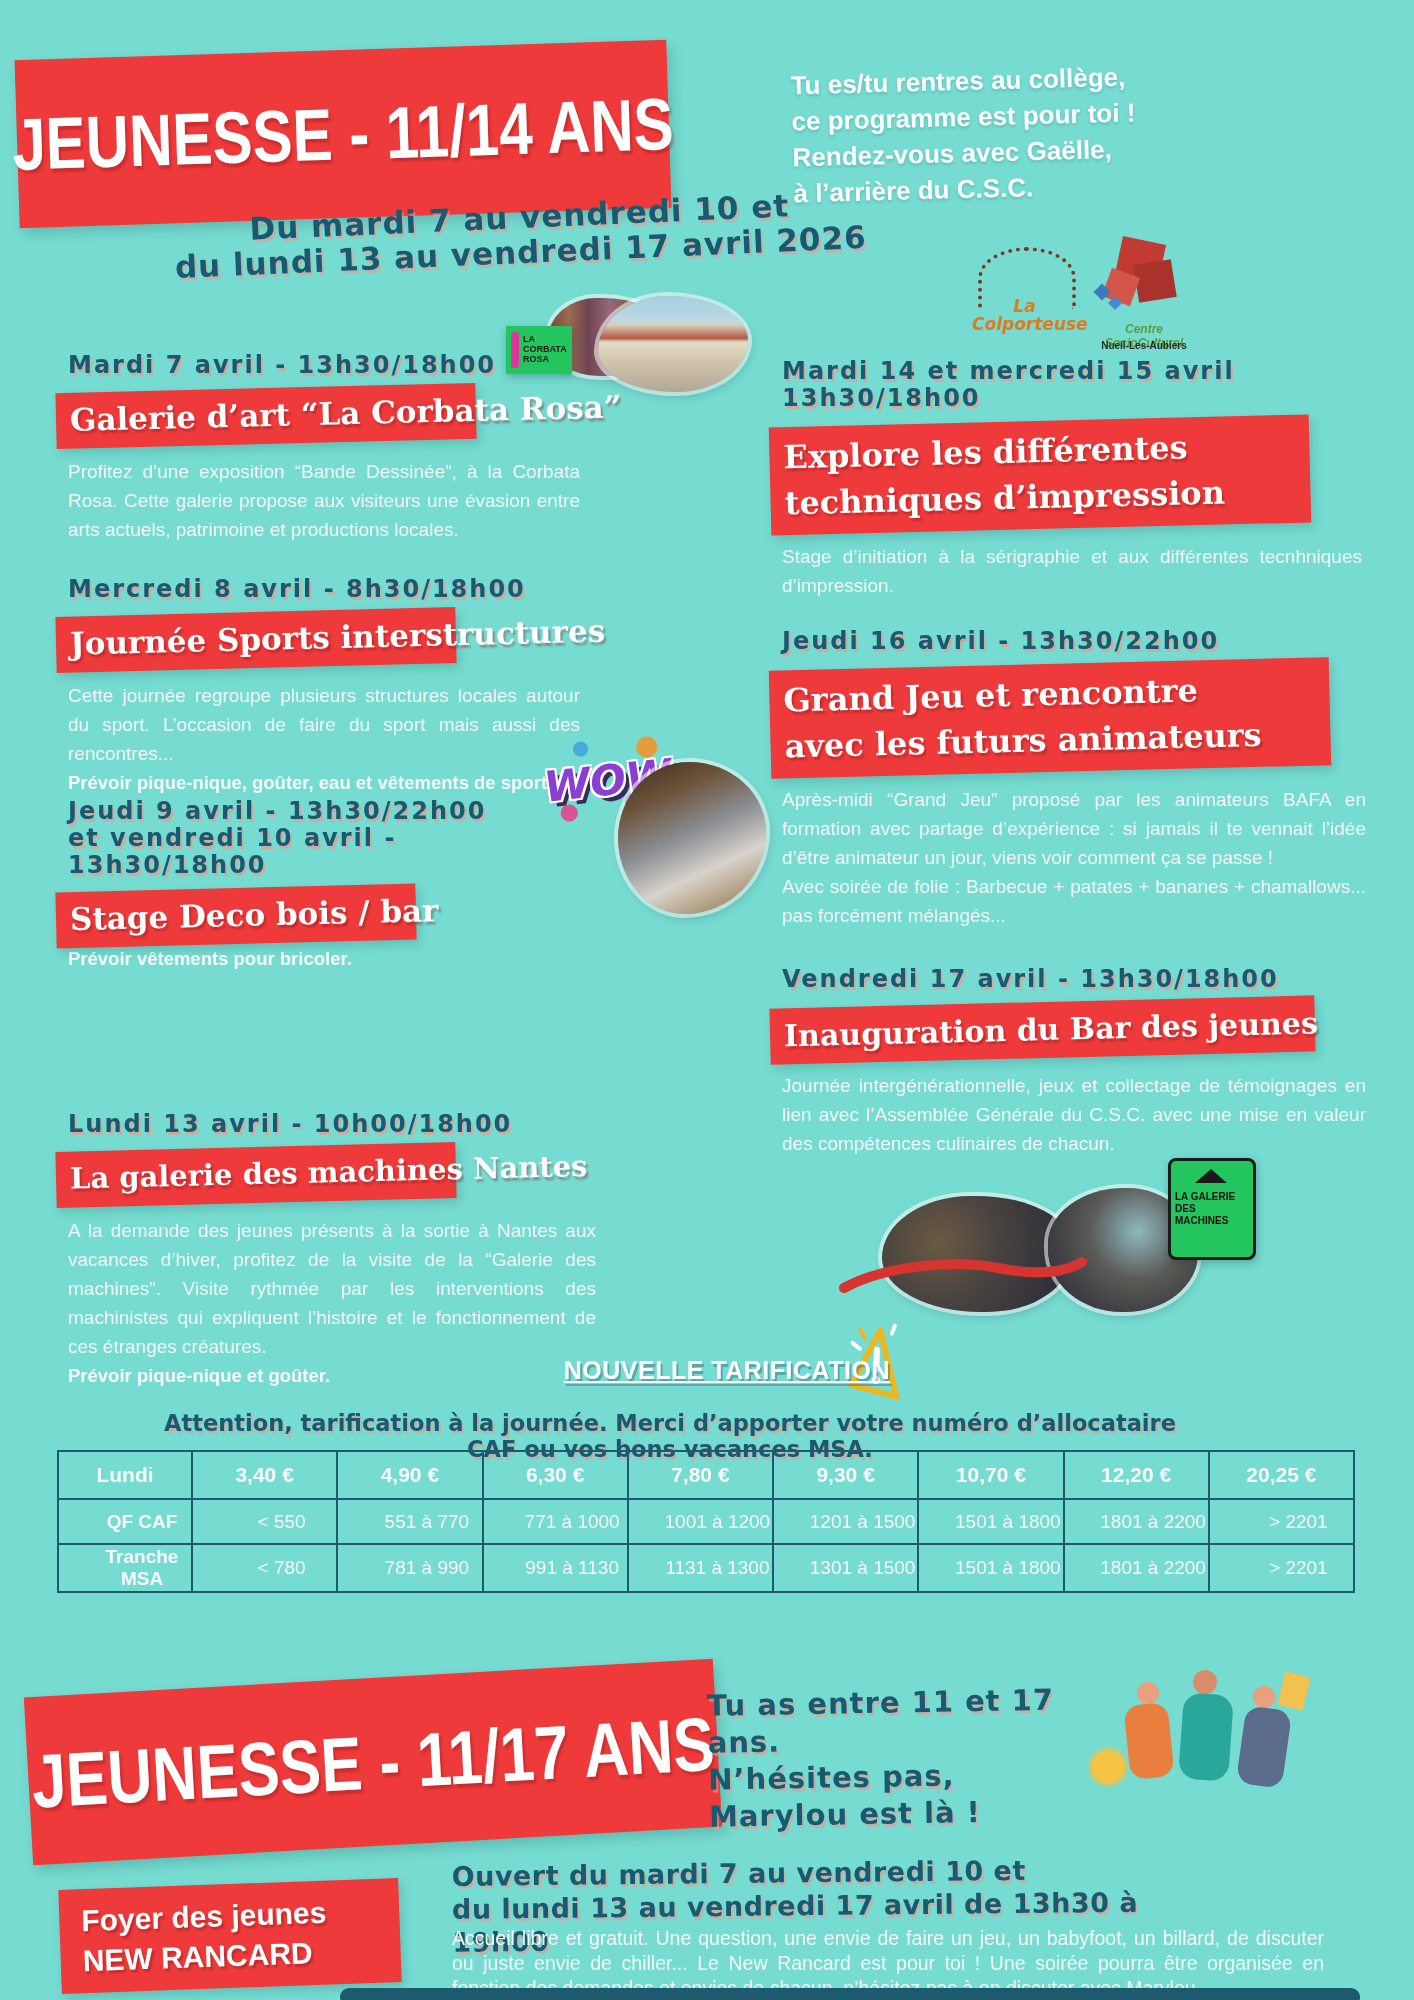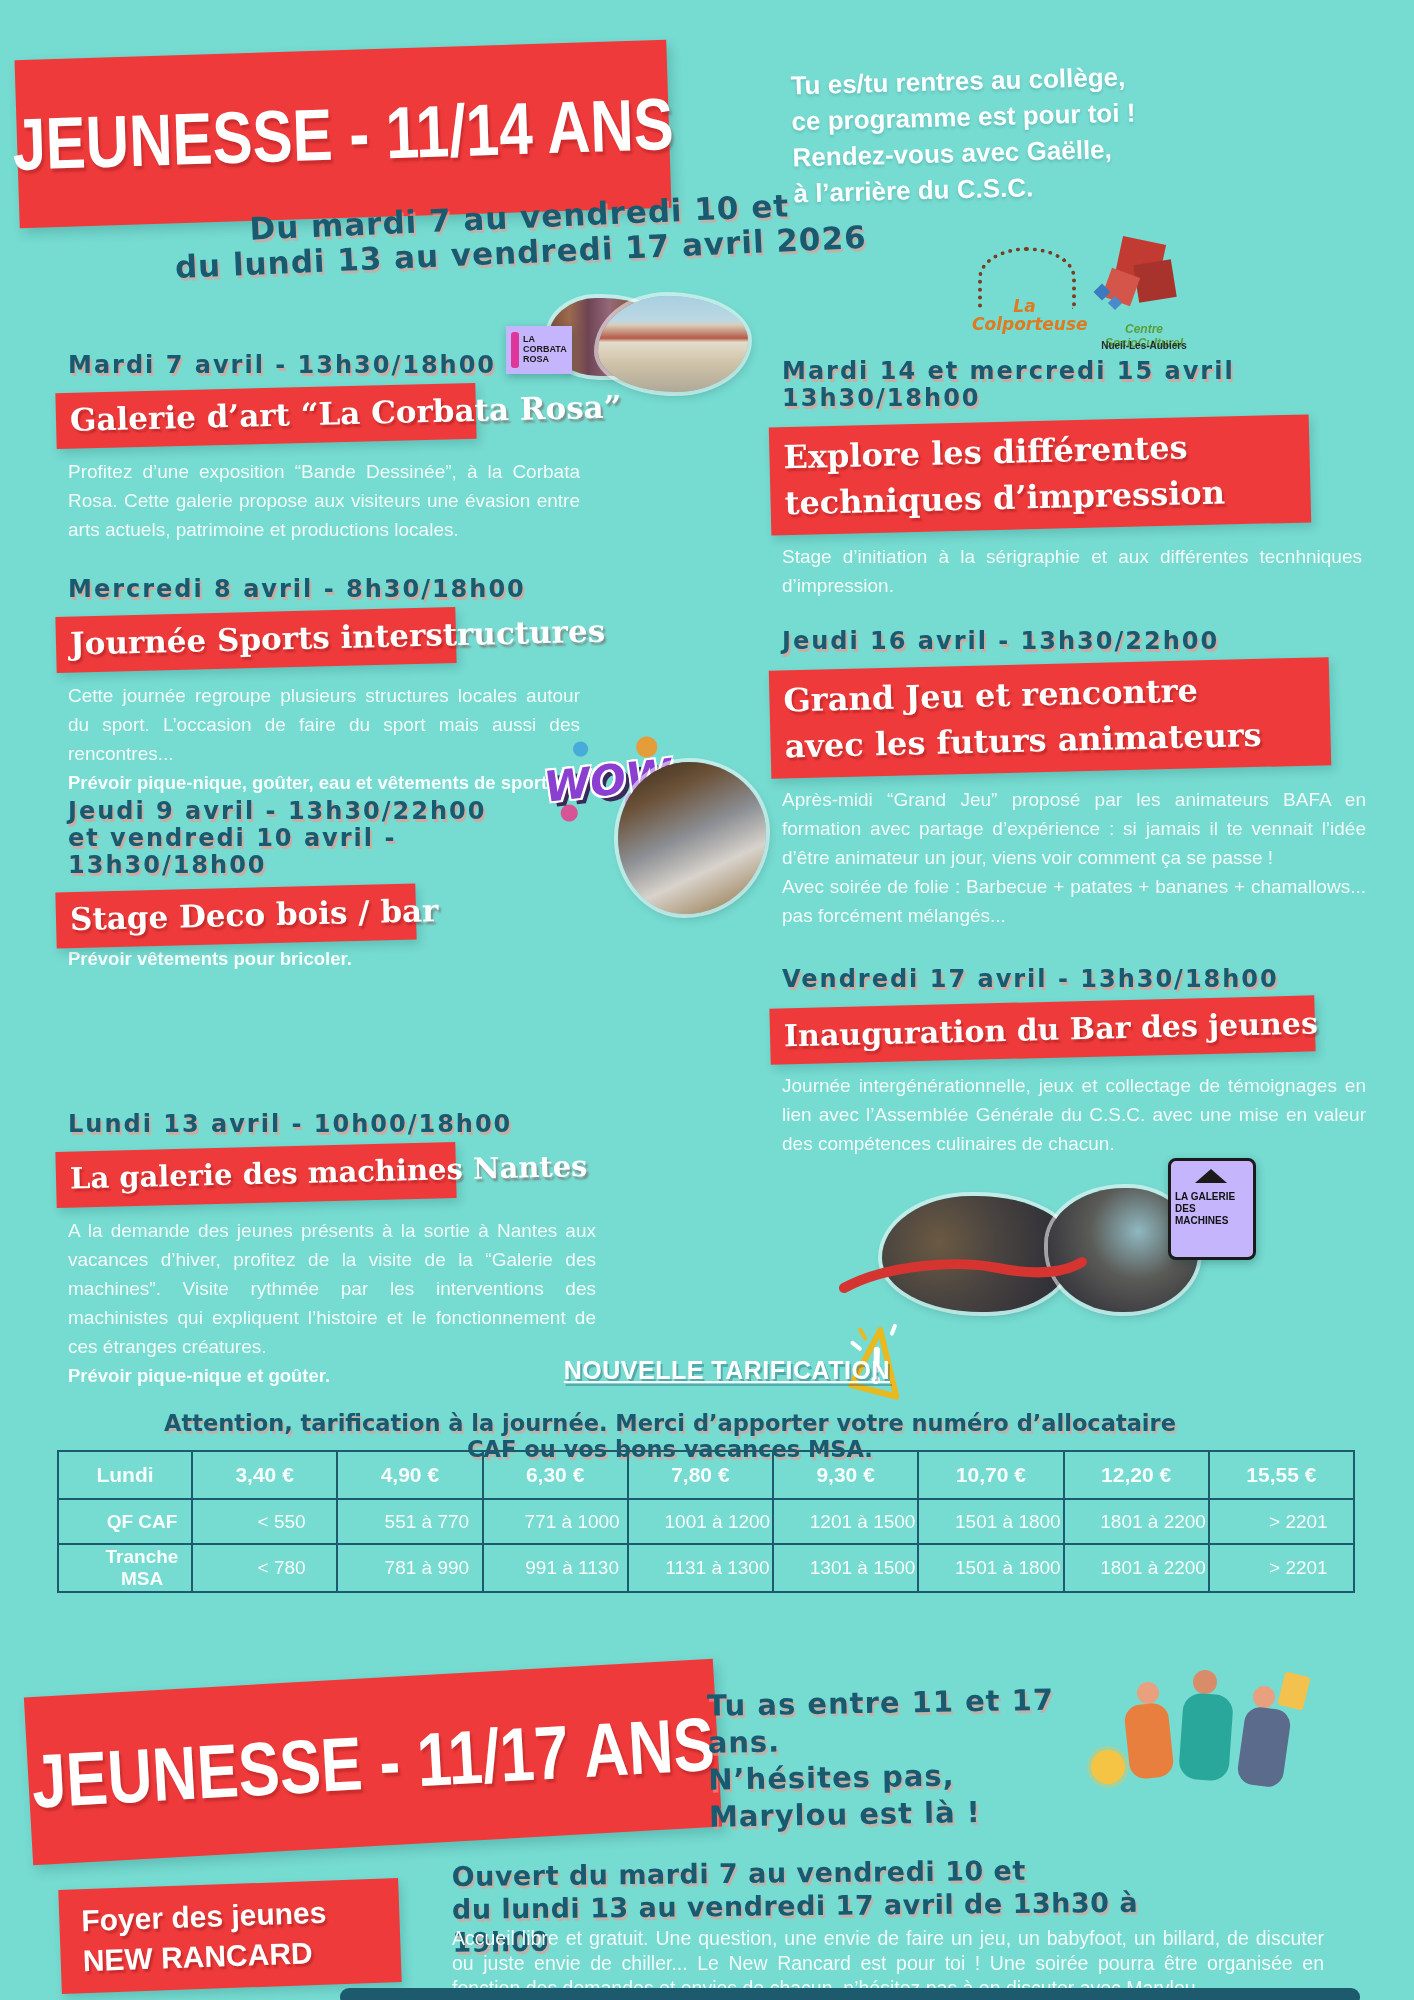--- a/index.html
+++ b/index.html
@@ -29,21 +29,21 @@
 
   .evt{position:absolute;}
   .evt .date-h{font-size:24px;line-height:27px;margin-left:12px;}
   .evt .rbanner{position:relative;margin-top:9px;transform:rotate(-1.4deg);}
   .evt .btxt{font-size:31px;line-height:37px;padding:9px 0 10px 14px;}
   .evt .rbanner.two .btxt{line-height:46px;padding:7px 0 9px 14px;}
   .evt .body-t{margin:13px 0 0 12px;font-size:19px;line-height:29px;}
   .evt .note-t{margin:4px 0 0 12px;font-size:18.5px;}
 
   .blob{position:absolute;box-shadow:0 0 0 4px rgba(255,255,255,.55),2px 4px 10px rgba(0,60,60,.25);}
-  .card{position:absolute;background:#c4b5fd;box-shadow:1px 3px 8px rgba(0,60,60,.3);}
+  .card{position:absolute;background:#22c55e;box-shadow:1px 3px 8px rgba(0,60,60,.3);}
 
   table.tarif{position:absolute;border-collapse:collapse;table-layout:fixed;}
   table.tarif td{border:2.5px solid #1d5a6e;color:#f7fdfc;text-align:center;vertical-align:middle;
         font-family:"Liberation Sans",sans-serif;}
   table.tarif tr.hd td{font-weight:bold;font-size:21px;height:44px;}
   table.tarif tr.dr td{font-size:19px;height:41px;padding-left:35px;}
   table.tarif td.lbl{font-weight:bold;font-size:19px;}
 </style>
 </head>
 <body>
@@ -205,21 +205,21 @@
     <tbody>
         <tr class="hd">
       <td class="lbl" style="width:130px;">Lundi</td>
       <td>3,40 €</td>
       <td>4,90 €</td>
       <td>6,30 €</td>
       <td>7,80 €</td>
       <td>9,30 €</td>
       <td>10,70 €</td>
       <td>12,20 €</td>
-      <td>15,55 €</td>
+      <td>20,25 €</td>
     </tr>
     <tr class="dr">
       <td class="lbl">QF CAF</td>
       <td>&lt; 550</td>
       <td>551 à 770</td>
       <td>771 à 1000</td>
       <td>1001 à 1200</td>
       <td>1201 à 1500</td>
       <td>1501 à 1800</td>
       <td>1801 à 2200</td>

